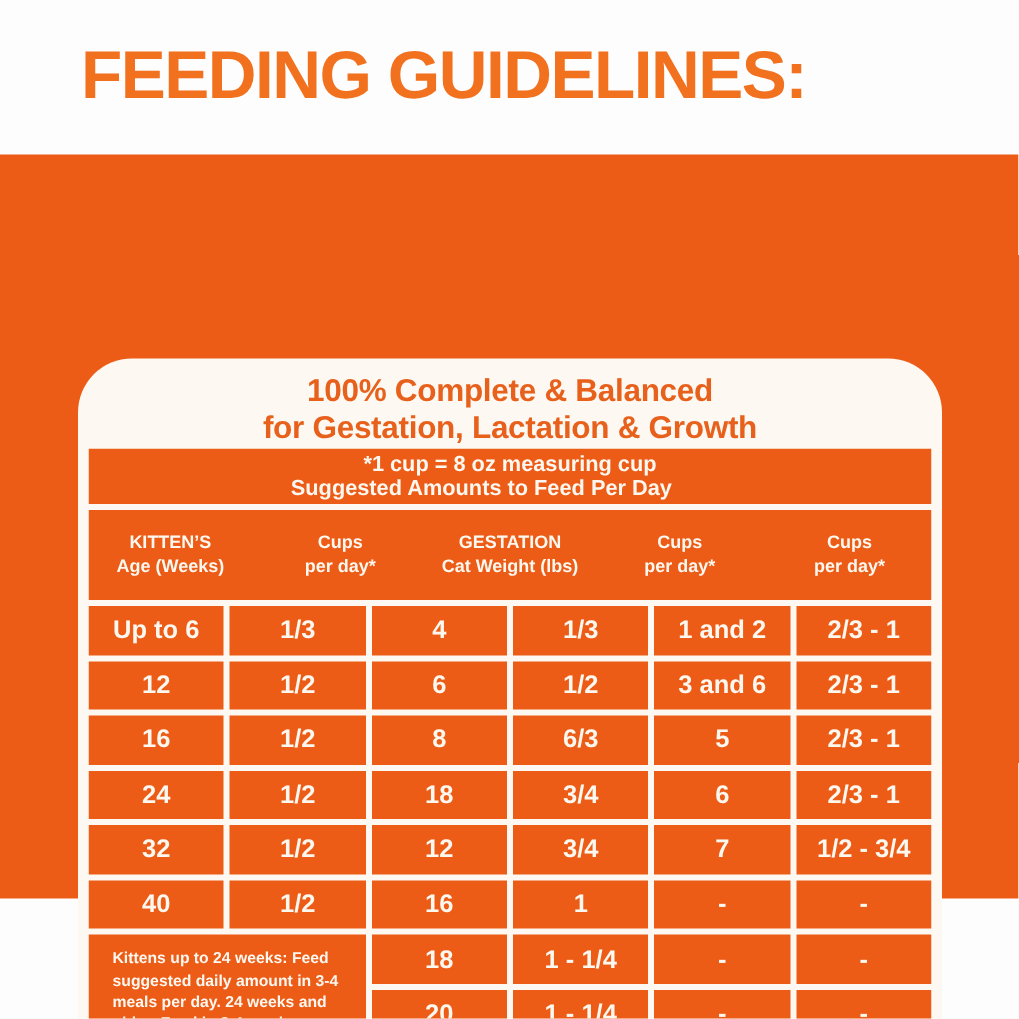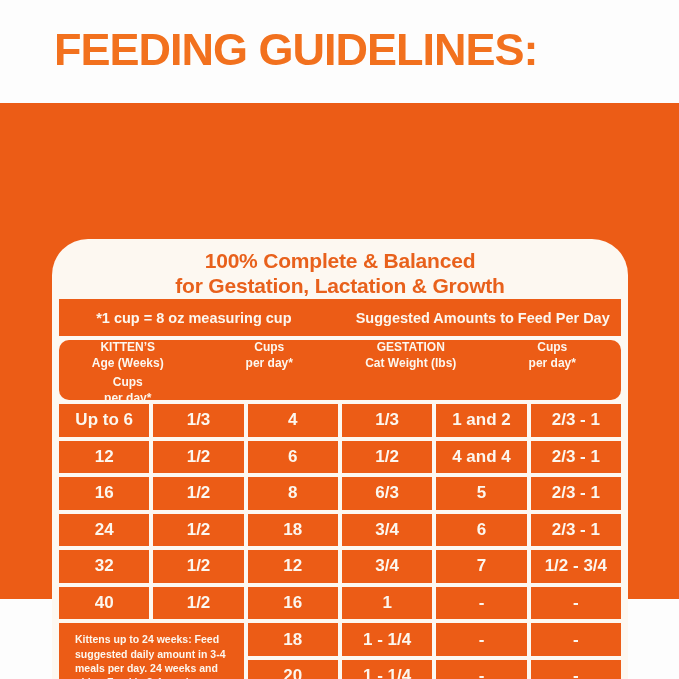--- a/index.html
+++ b/index.html
@@ -22,28 +22,28 @@
     color:#E8611C;line-height:1.2;white-space:pre-line;letter-spacing:-0.2px;
   }
   .grid{
     position:absolute;left:7px;right:7px;top:60px;bottom:7px;
     display:grid;grid-template-columns:repeat(6,1fr);
     grid-template-rows:37px 60px repeat(9,1fr);
     gap:4px;border-radius:0 0 30px 30px;overflow:hidden;
   }
   .cell{
     background:#EC5C16;color:#FCF7EF;display:flex;align-items:center;justify-content:center;
-    font-weight:bold;font-size:17px;text-align:center;
+    font-weight:bold;font-size:17px;text-align:center;flex-direction:column;
   }
   .band{grid-column:1/-1;display:flex;align-items:center;font-size:14.5px;}
   .band-left{width:44%;text-align:center;}
-  .band-right{width:52%;text-align:right;}
+  .band-right{width:52%;text-align:left;}
   .hdr{
     grid-column:1/-1;background:#EC5C16;
-    display:grid;grid-template-columns:repeat(4,1fr);gap:4px;border-radius:10px;
+    display:grid;grid-template-columns:repeat(5,1fr);gap:4px;
   }
   .hdr-cell{
     display:flex;align-items:center;justify-content:center;text-align:center;
     color:#FCF7EF;font-weight:bold;font-size:12px;line-height:1.3;white-space:pre-line;
   }
   .note-cell{
     grid-column:1/3;grid-row:9/12;
     align-items:flex-start;justify-content:flex-start;text-align:left;
     padding:9px 12px 0 16px;font-size:10.5px;line-height:1.35;box-sizing:border-box;
   }
@@ -84,21 +84,21 @@
       <div class="cell">1/3</div>
       <div class="cell">4</div>
       <div class="cell">1/3</div>
       <div class="cell">1 and 2</div>
       <div class="cell">2/3 - 1</div>
 
       <div class="cell">12</div>
       <div class="cell">1/2</div>
       <div class="cell">6</div>
       <div class="cell">1/2</div>
-      <div class="cell">4 and 4</div>
+      <div class="cell">3 and 6</div>
       <div class="cell">2/3 - 1</div>
 
       <div class="cell">16</div>
       <div class="cell">1/2</div>
       <div class="cell">8</div>
       <div class="cell">6/3</div>
       <div class="cell">5</div>
       <div class="cell">2/3 - 1</div>
 
       <div class="cell">24</div>

